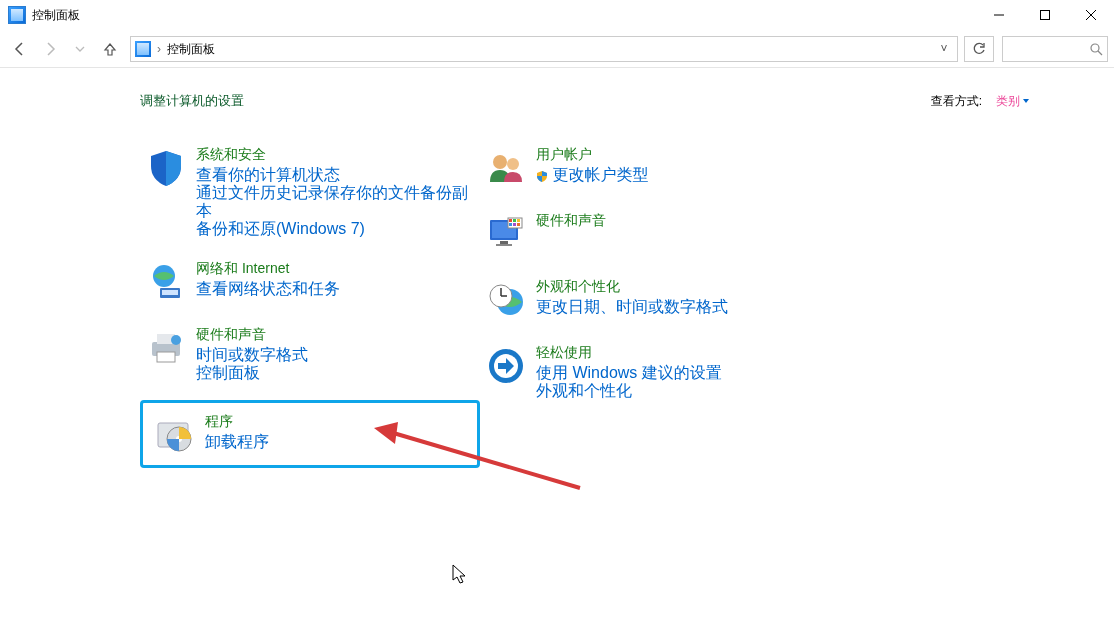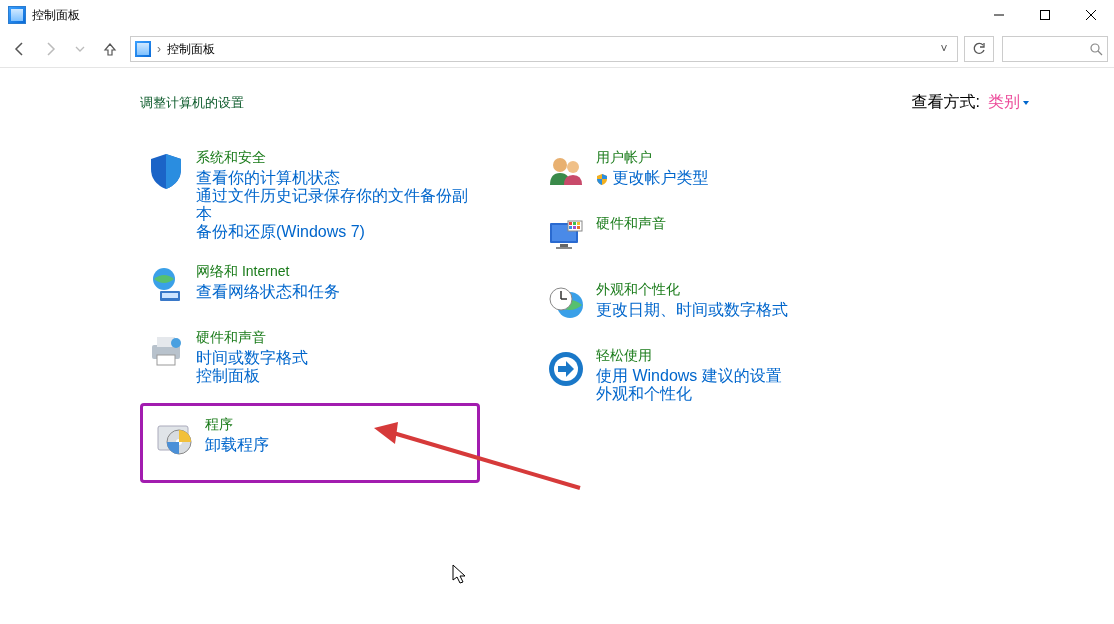--- a/index.html
+++ b/index.html
@@ -19,29 +19,29 @@
   .address .sep{color:#777}
   .addr-drop{width:18px;text-align:center;color:#555}
   .refresh{width:28px;height:24px;border:1px solid #ccc;display:flex;align-items:center;justify-content:center;margin-right:6px}
   .search{width:104px;height:24px;border:1px solid #ccc;display:flex;align-items:center;position:relative}
   .search input{border:none;outline:none;width:80px;font-size:12px;padding:0 4px}
   .search .mag{position:absolute;right:4px;color:#888}
   
   .content{padding:24px 0 0 0;position:relative}
   .header-row{display:flex;align-items:center;max-width:890px;margin-left:140px;margin-bottom:32px}
   .header-row h2{font-size:13px;font-weight:400;color:#0b5a2a;margin:0}
-  .viewby{margin-left:auto;display:flex;align-items:flex-start;gap:8px;font-size:16px}
+  .viewby{margin-left:auto;display:flex;align-items:flex-start;gap:14px;font-size:12px}
   .viewby .val{color:#ec4899;display:flex;align-items:center;gap:2px}
-  .cols{display:flex;margin-left:140px;gap:60px}
+  .cols{display:flex;margin-left:140px;}
   .col{width:340px}
   .cat{display:flex;margin-bottom:14px;padding:4px}
   .cat .ico{width:44px;height:44px;flex-shrink:0;margin-right:8px;display:flex;align-items:center;justify-content:center}
   .cat .txt .title{color:#1a7b1a;font-size:14px;margin-bottom:2px}
   .cat .txt .link{color:#0066cc;font-size:16px;line-height:18px;cursor:pointer}
-  .boxed{border:3px solid #a21caf;border-radius:4px;padding:6px 6px 16px 6px;margin-top:6px}
+  .boxed{border:3px solid #0ea5e9;border-radius:4px;padding:6px 6px 4px 6px;margin-top:6px}
   
   svg{display:block}
   
   .arrow-ann{position:absolute;left:370px;top:344px;pointer-events:none}
   
   .cursor{position:absolute;left:452px;top:496px;pointer-events:none}
 </style>
 </head>
 <body>
 

